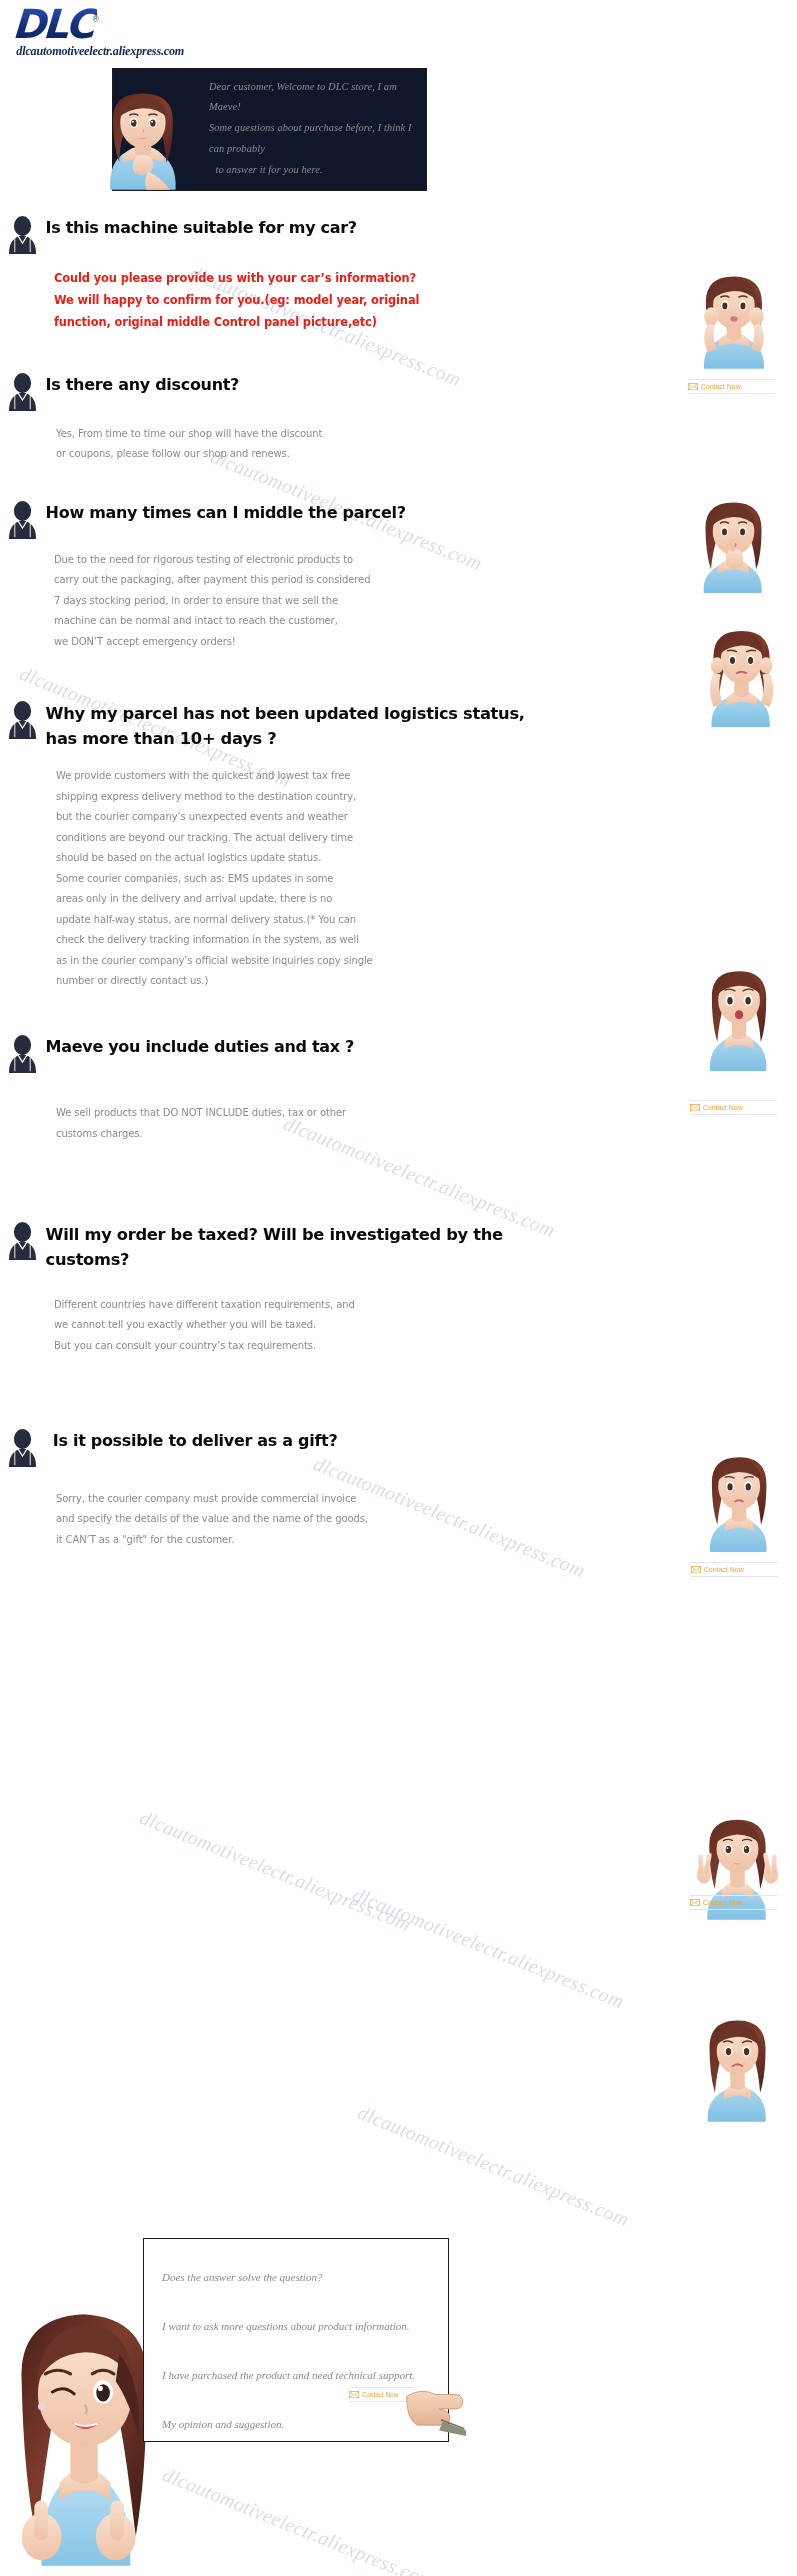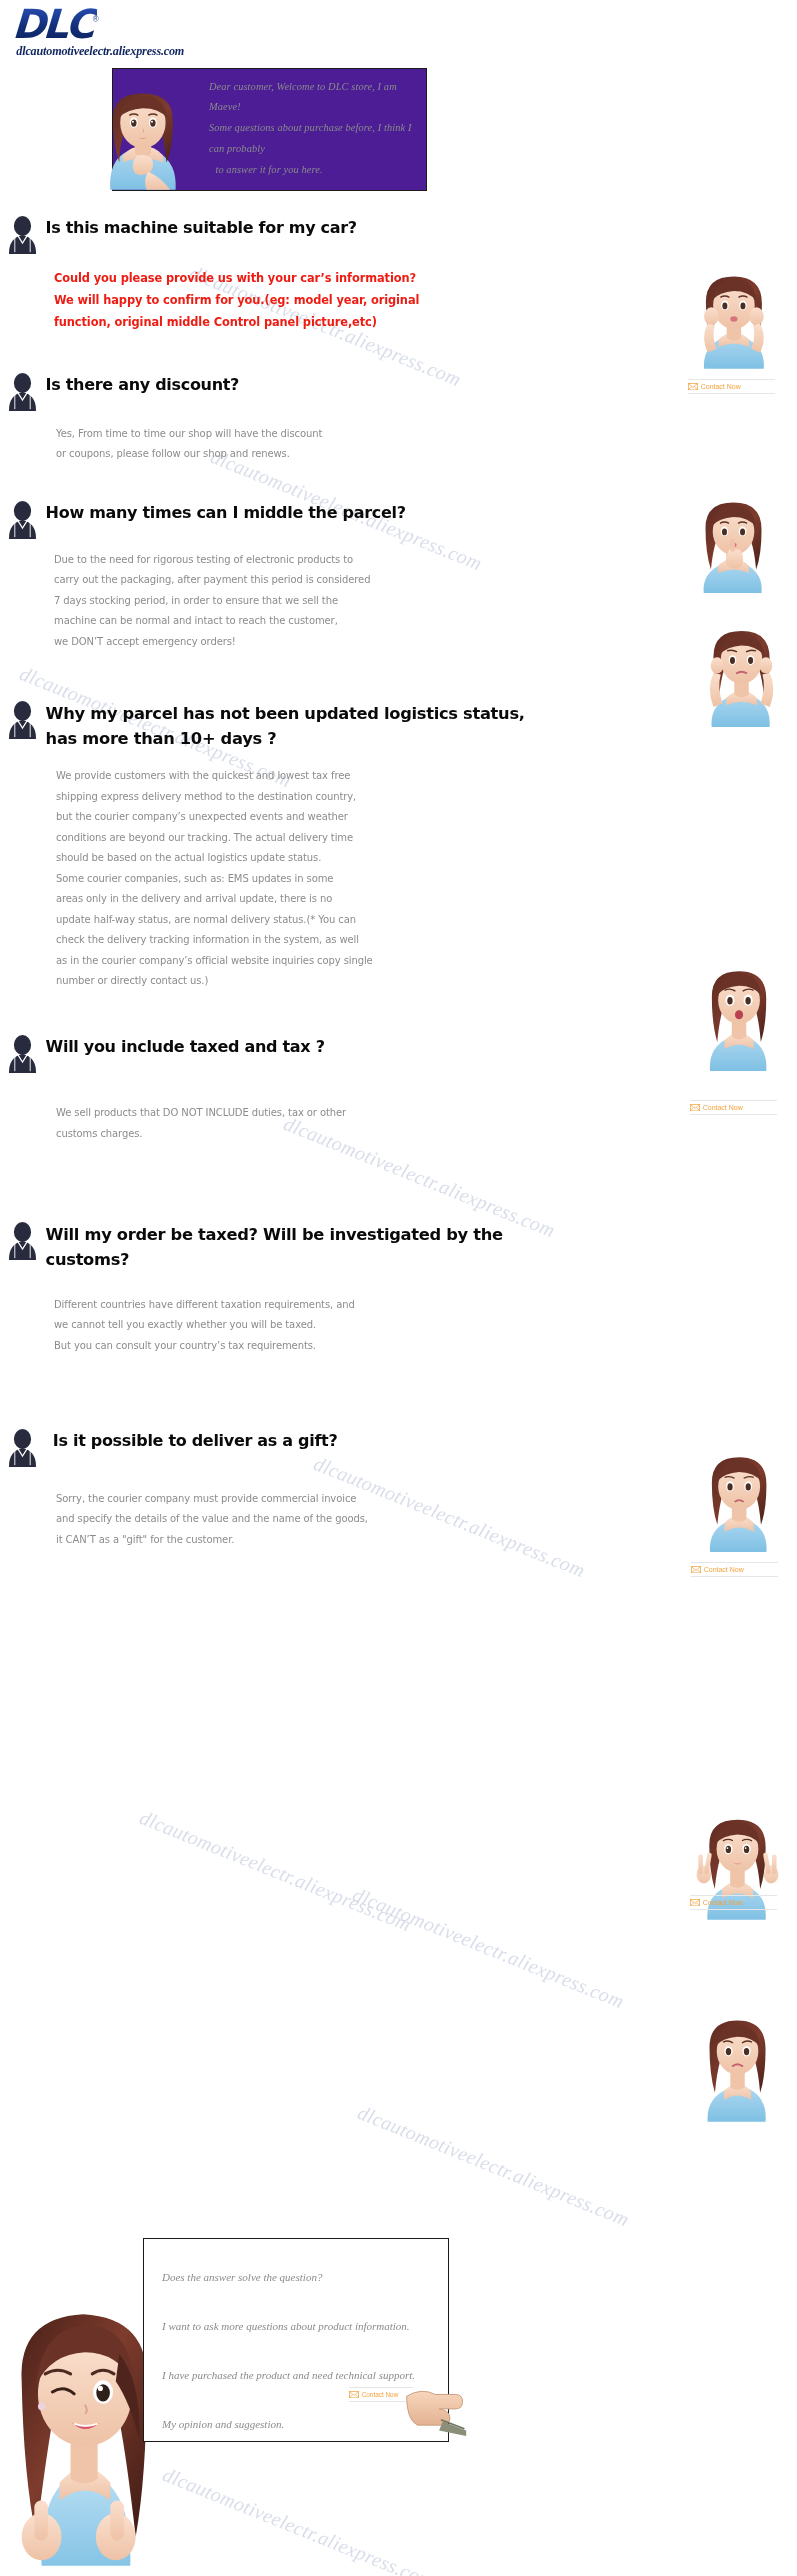--- a/index.html
+++ b/index.html
@@ -67,21 +67,21 @@
     letter-spacing:-0.2px;
   }
 
   
   .intro {
     position:relative;
     margin: 9px 0 0 112px;
     width: 315px;
     min-height: 80px;
     border:1.4px solid #1a1a1a;
-    background:#4c1d95;
+    background:#0f172a;
     z-index:10;
     display:flex;
     align-items:center;
   }
   .intro-text {
     padding: 7.3px 11px 9px 96px;
     font-family:"Liberation Serif", serif;
     font-style:italic;
     font-size:10.4px;
     color:#8b8b8b;
@@ -484,21 +484,21 @@
 
 <div class="qa" style="margin-top:42px;">
   <div class="q-row">
     <svg class="person-icon" viewBox="0 0 34 42">
       <ellipse cx="17" cy="11" rx="9.5" ry="11" fill="#272b3d"></ellipse>
       <path d="M2 42 Q2 24 17 21 Q32 24 32 42 Z" fill="#272b3d"></path>
       <path d="M12 22 L17 30 L22 22" stroke="#fff" stroke-width="1.3" fill="none"></path>
       <path d="M8.5 23 L8.5 40" stroke="#fff" stroke-width="1" fill="none"></path>
       <path d="M25.5 23 L25.5 40" stroke="#fff" stroke-width="1" fill="none"></path>
     </svg>
-    <div class="q-text">Will you include taxed and tax ?</div>
+    <div class="q-text">Maeve you include duties and tax ?</div>
   </div>
   <div class="a-text" style="margin:30px 0 0 56px; width:454px;">
     <span class="line">We sell products that DO NOT INCLUDE duties, tax or other</span>
     <span class="line">customs charges.</span>
   </div>
 </div>
 
 <svg class="art" style="left:690px; top:1450px; width:91px; height:102px;" viewBox="0 0 100 112">
   <defs>
     <linearGradient id="hairF" x1="0" y1="0" x2="1" y2="1">

